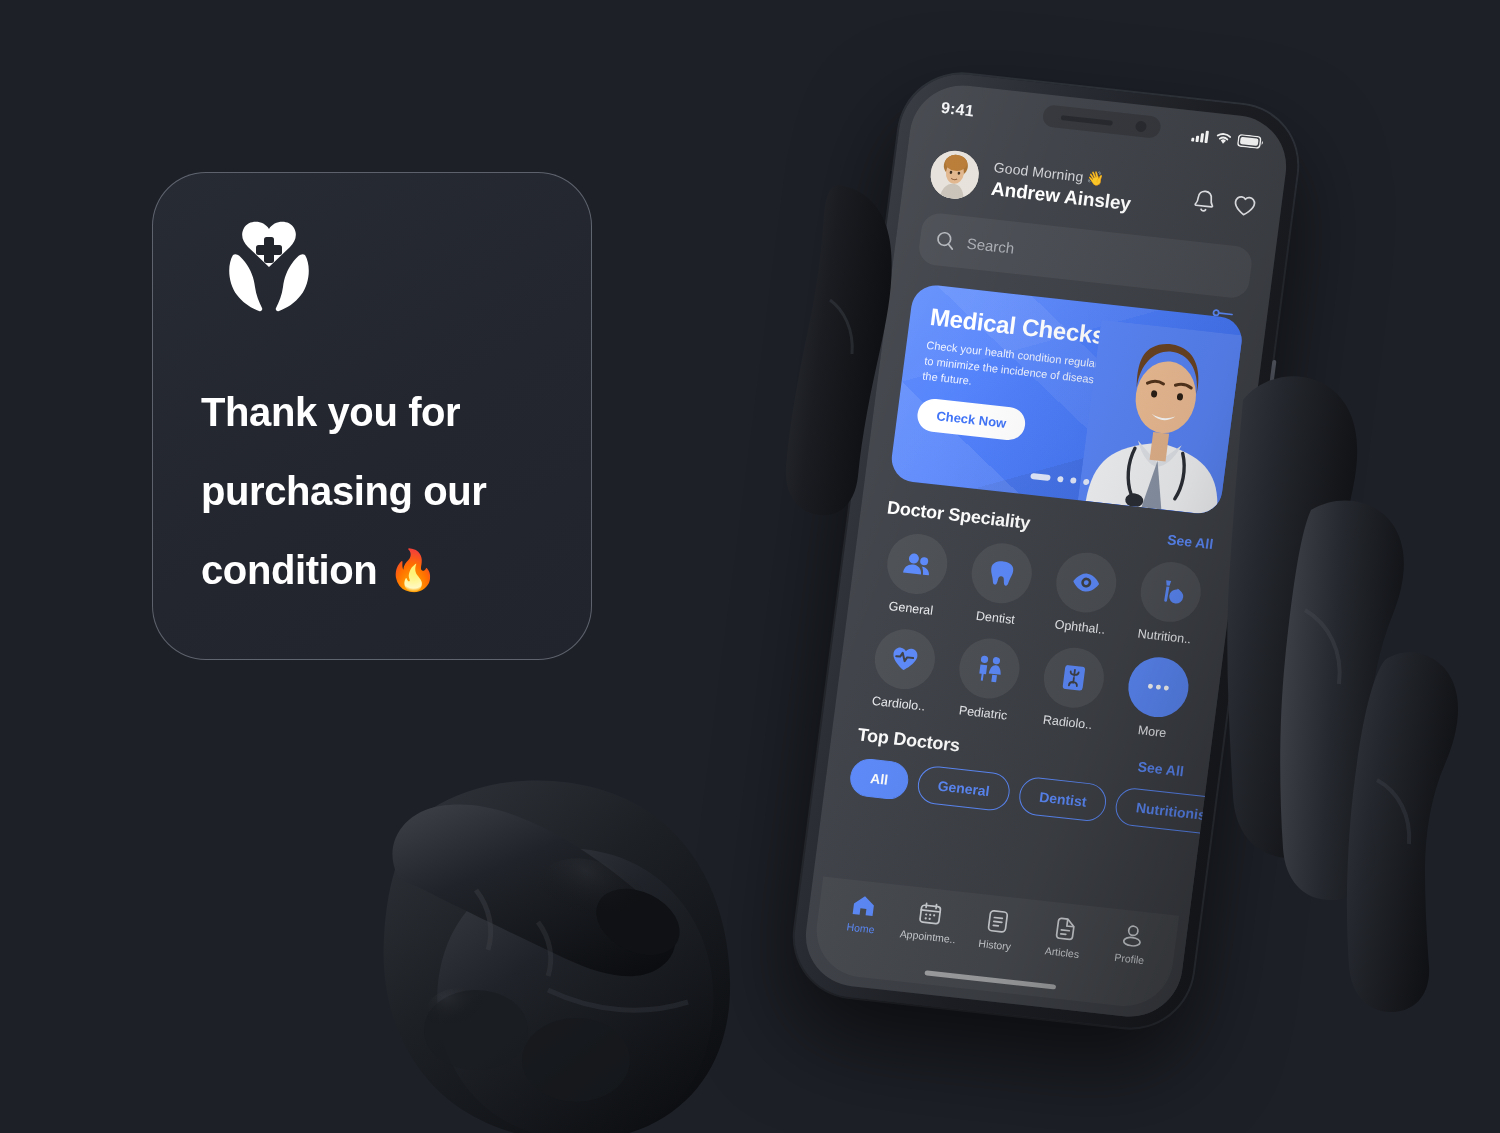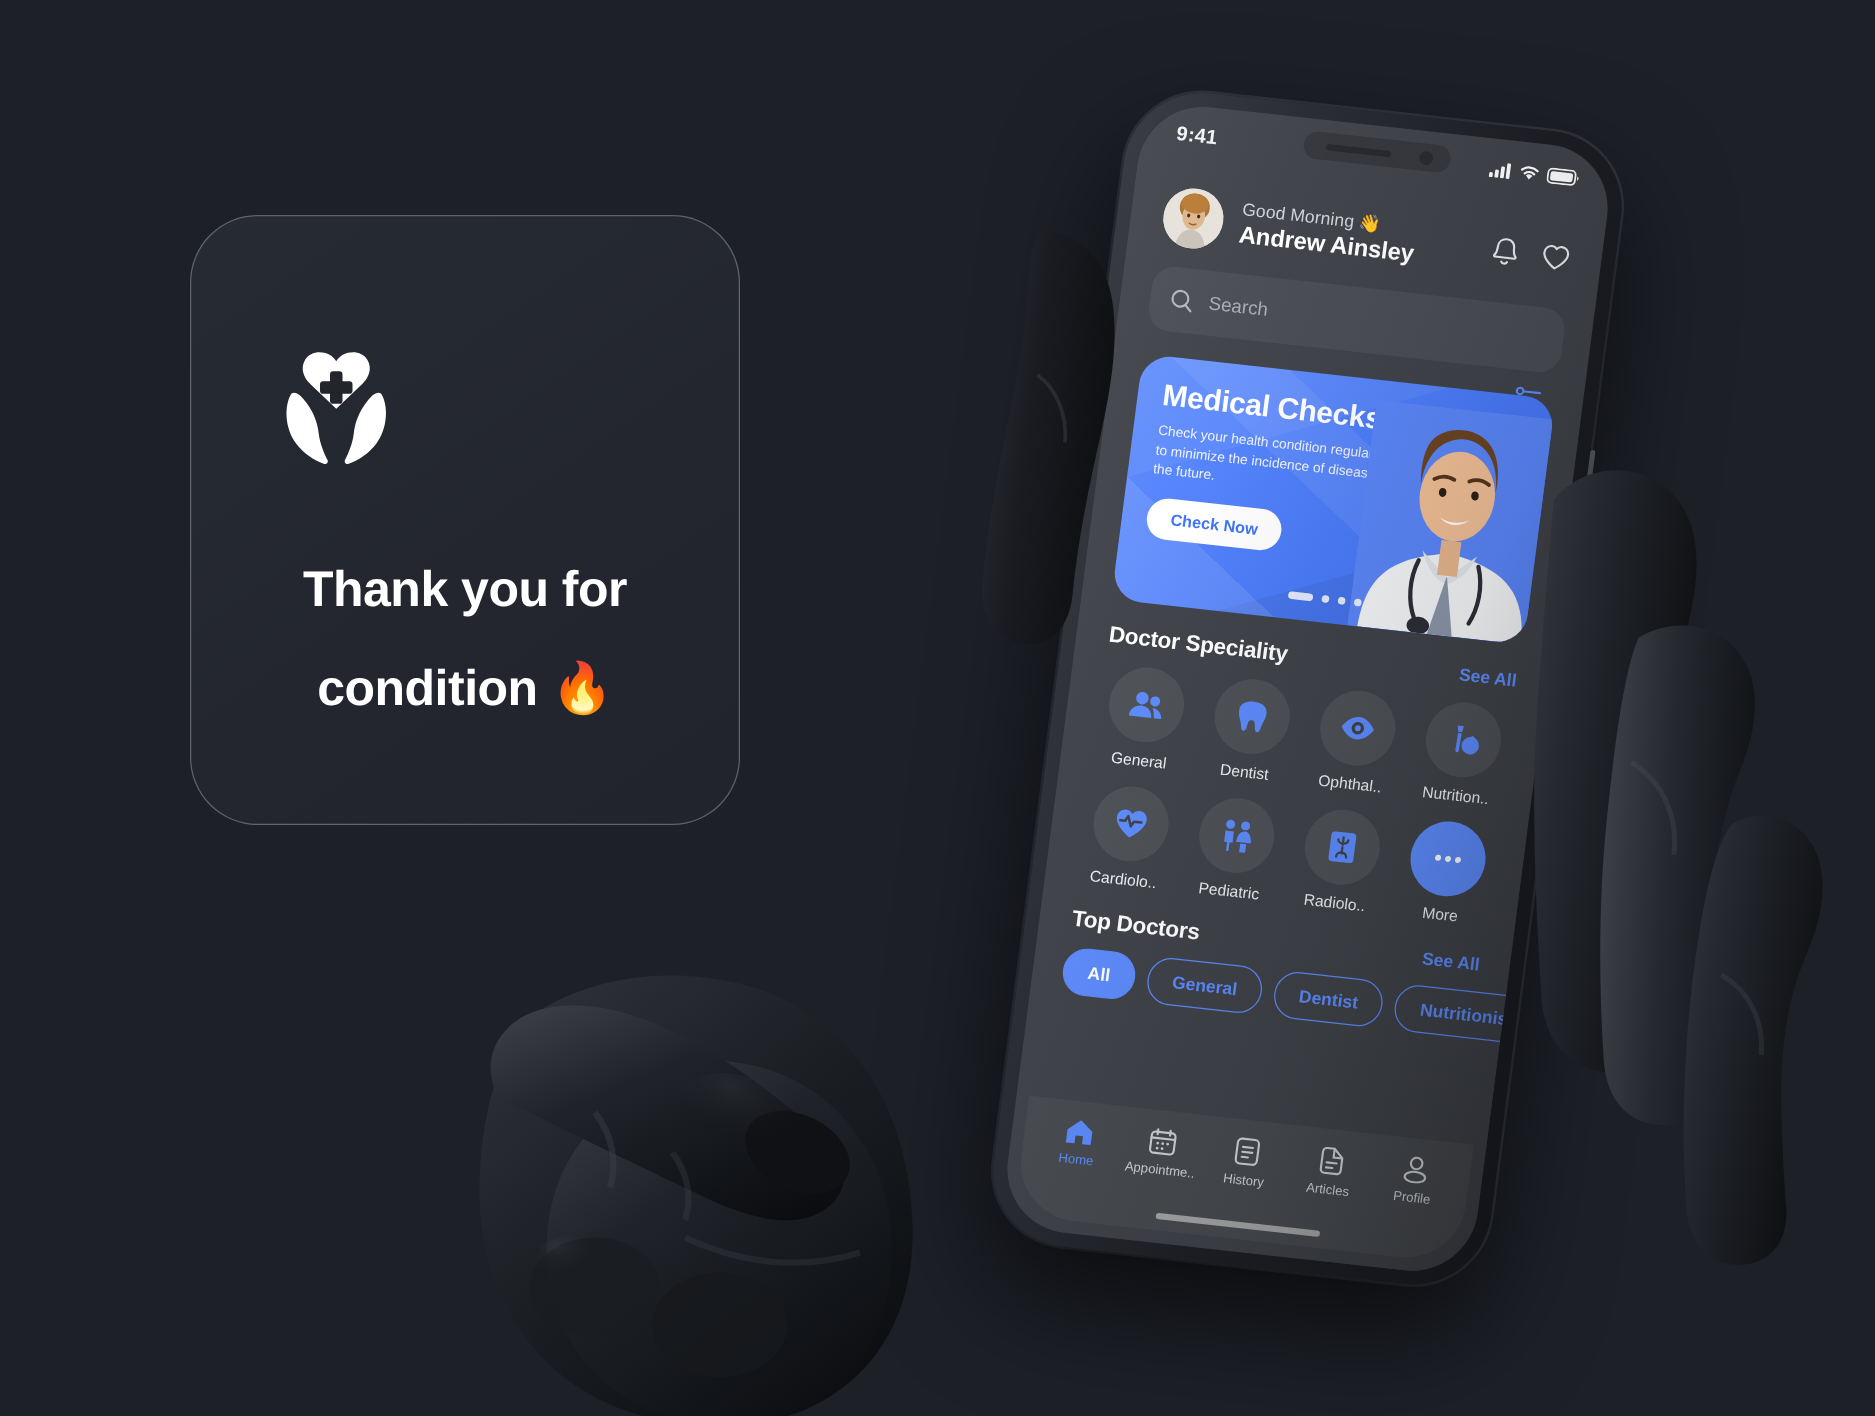--- a/index.html
+++ b/index.html
@@ -11,22 +11,22 @@
   }
   #stage { position: relative; width: 1500px; height: 1133px; background: #1d2027; }
 
   
   .thanks-card {
     position: absolute; left: 152px; top: 172px;
     width: 440px; height: 488px;
     background: linear-gradient(145deg,#272b34 0%, #23262e 55%, #21242c 100%);
     border: 1px solid rgba(190,196,210,0.38);
     border-radius: 54px;
-    padding: 84px 48px;
-    display: flex; flex-direction: column; text-align: center;
+    padding: 24px 48px;
+    display: flex; flex-direction: column;
   }
   .thanks-logo { width: 112px; height: 100px; margin: 18px 0 0 12px; }
   .thanks-text {
     margin-top: 58px;
     font-size: 40px; font-weight: 700; color: #ffffff;
     line-height: 1.98; letter-spacing: -0.4px;
   }
 
   
   .scene { position: absolute; left: 0; top: 0; width: 1500px; height: 1133px; }
@@ -201,20 +201,21 @@
       <svg viewBox="0 0 112 100" width="112" height="100">
         <path d="M56 14c-5-9-20-10-25-1-4 7-1 14 4 19l21 20 21-20c5-5 8-12 4-19-5-9-20-8-25 1z" fill="#ffffff"></path>
         <rect x="51" y="22" width="10" height="26" rx="2.5" fill="#22252c"></rect>
         <rect x="43" y="30" width="26" height="10" rx="2.5" fill="#22252c"></rect>
         <path d="M20 40c-6 10-5 28 4 40 6 8 14 13 22 16 2 1 4-1 3-3-3-6-6-13-7-21-1-9-4-17-10-25-3-4-8-10-12-7z" fill="#ffffff"></path>
         <path d="M92 40c6 10 5 28-4 40-6 8-14 13-22 16-2 1-4-1-3-3 3-6 6-13 7-21 1-9 4-17 10-25 3-4 8-10 12-7z" fill="#ffffff"></path>
       </svg>
     </div>
     <div class="thanks-text">
       <div>Thank you for</div>
+      <div>purchasing our</div>
       <div>condition 🔥</div>
     </div>
   </div>
 
   <div class="scene">
 
     <svg class="thumb-left" viewBox="0 0 150 430">
       <defs>
         <linearGradient id="tg" x1="0" y1="0" x2="1" y2="0.4">
           <stop offset="0" stop-color="#2e3137"></stop>

